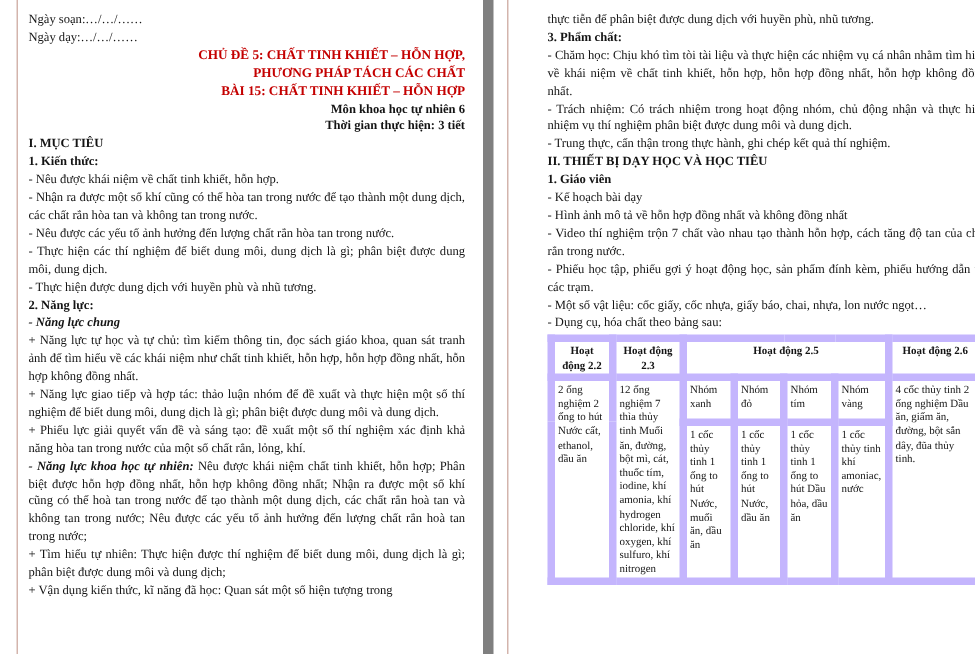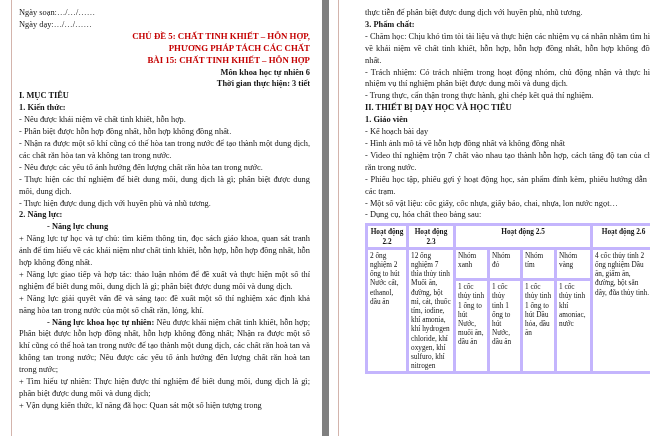--- a/index.html
+++ b/index.html
@@ -11,56 +11,55 @@
   .margin-line{position:absolute;top:0;bottom:0;width:1px;background:rgba(158,88,70,0.45);}
   .page-left .margin-line{left:11px;}
   .page-right .margin-line{left:9px;}
   .content{position:absolute;top:7px;}
   .page-left .content{left:19px;width:291px;}
   .page-right .content{left:36px;width:293px;}
   p{margin:0;font-size:8.4px;line-height:11.9px;color:#141414;text-align:justify;}
   .center{text-align:right;}
   .red{color:#c40000;}
   .bold{font-weight:bold;}
-  .bi{font-weight:bold;margin-left:28px;}
+  .bi{font-weight:bold;font-style:italic;}
   .title{font-size:8.8px;}
   table{border-collapse:collapse;table-layout:fixed;width:292px;margin-top:2px;}
   col.c1{width:41px;} col.c2{width:47px;} col.c3{width:34px;} col.c4{width:33px;}
   col.c5{width:34px;} col.c6{width:36px;} col.c7{width:auto;}
-  th,td{border:3px solid #c4b5fd;padding:1px 2px;font-size:7.3px;line-height:9.2px;
+  th,td{border:5px solid #c4b5fd;padding:1px 2px;font-size:7.3px;line-height:9.2px;
         vertical-align:top;word-wrap:break-word;color:#141414;text-align:left;}
   th{font-weight:bold;text-align:center;}
   td.subhead{text-align:left;}
 </style>
 </head>
 <body>
 
 <div class="page page-left">
   <div class="margin-line"></div>
   <div class="content">
     <p>Ngày soạn:…/…/……</p>
     <p>Ngày dạy:…/…/……</p>
     <p class="center red bold title">CHỦ ĐỀ 5: CHẤT TINH KHIẾT – HỖN HỢP,</p>
     <p class="center red bold title">PHƯƠNG PHÁP TÁCH CÁC CHẤT</p>
     <p class="center red bold title">BÀI 15: CHẤT TINH KHIẾT – HỖN HỢP</p>
     <p class="center bold">Môn khoa học tự nhiên 6</p>
     <p class="center bold">Thời gian thực hiện: 3 tiết</p>
     <p class="bold">I. MỤC TIÊU</p>
     <p class="bold">1. Kiến thức:</p>
     <p>- Nêu được khái niệm về chất tinh khiết, hỗn hợp.</p>
-    <p>- Phân biệt được hỗn hợp đồng nhất, hỗn hợp không đồng nhất.</p>
     <p>- Nhận ra được một số khí cũng có thể hòa tan trong nước để tạo thành một dung dịch, các chất rắn hòa tan và không tan trong nước.</p>
     <p>- Nêu được các yếu tố ảnh hưởng đến lượng chất rắn hòa tan trong nước.</p>
     <p>- Thực hiện các thí nghiệm để biết dung môi, dung dịch là gì; phân biệt được dung môi, dung dịch.</p>
     <p>- Thực hiện được dung dịch với huyền phù và nhũ tương.</p>
     <p class="bold">2. Năng lực:</p>
     <p class="bi">- Năng lực chung</p>
     <p>+ Năng lực tự học và tự chủ: tìm kiếm thông tin, đọc sách giáo khoa, quan sát tranh ảnh để tìm hiểu về các khái niệm như chất tinh khiết, hỗn hợp, hỗn hợp đồng nhất, hỗn hợp không đồng nhất.</p>
     <p>+ Năng lực giao tiếp và hợp tác: thảo luận nhóm để đề xuất và thực hiện một số thí nghiệm để biết dung môi, dung dịch là gì; phân biệt được dung môi và dung dịch.</p>
-    <p>+ Năng lực giải quyết vấn đề và sáng tạo: đề xuất một số thí nghiệm xác định khả năng hòa tan trong nước của một số chất rắn, lỏng, khí.</p>
+    <p>+ Phiếu lực giải quyết vấn đề và sáng tạo: đề xuất một số thí nghiệm xác định khả năng hòa tan trong nước của một số chất rắn, lỏng, khí.</p>
     <p><span class="bi">- Năng lực khoa học tự nhiên: </span><span>Nêu được khái niệm chất tinh khiết, hỗn hợp; Phân biệt được hỗn hợp đồng nhất, hỗn hợp không đồng nhất; Nhận ra được một số khí cũng có thể hoà tan trong nước để tạo thành một dung dịch, các chất rắn hoà tan và không tan trong nước; Nêu được các yếu tố ảnh hưởng đến lượng chất rắn hoà tan trong nước;</span></p>
     <p>+ Tìm hiểu tự nhiên: Thực hiện được thí nghiệm để biết dung môi, dung dịch là gì; phân biệt được dung môi và dung dịch;</p>
     <p>+ Vận dụng kiến thức, kĩ năng đã học: Quan sát một số hiện tượng trong</p>
   </div>
 </div>
 
 <div class="page page-right">
   <div class="margin-line"></div>
   <div class="content">
     <p>thực tiễn để phân biệt được dung dịch với huyền phù, nhũ tương.</p>

